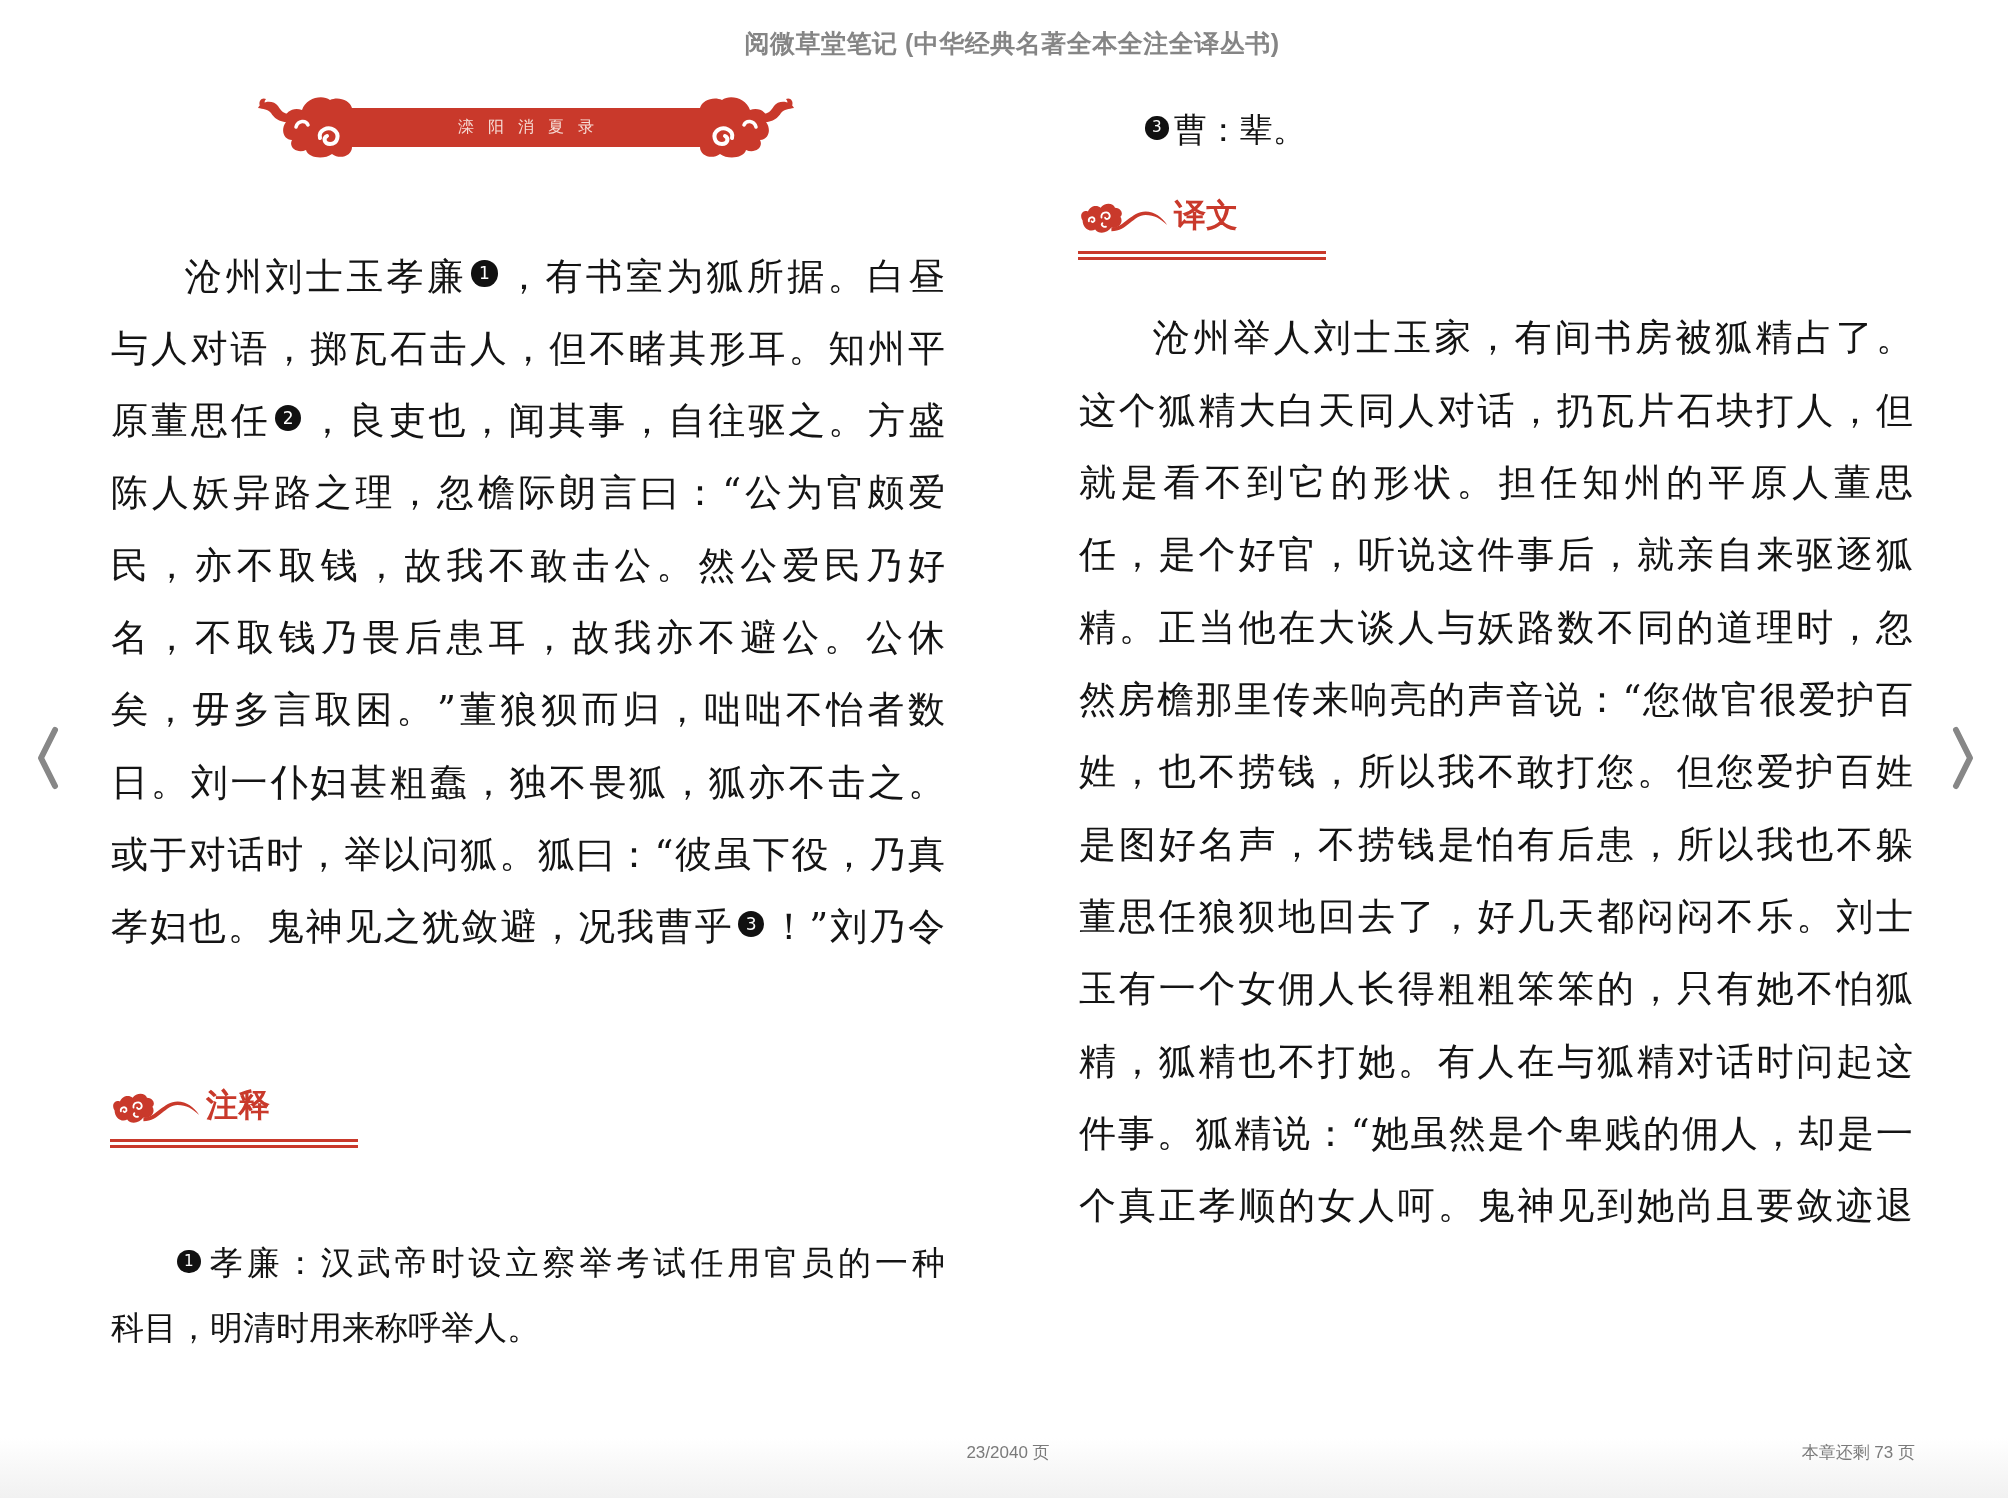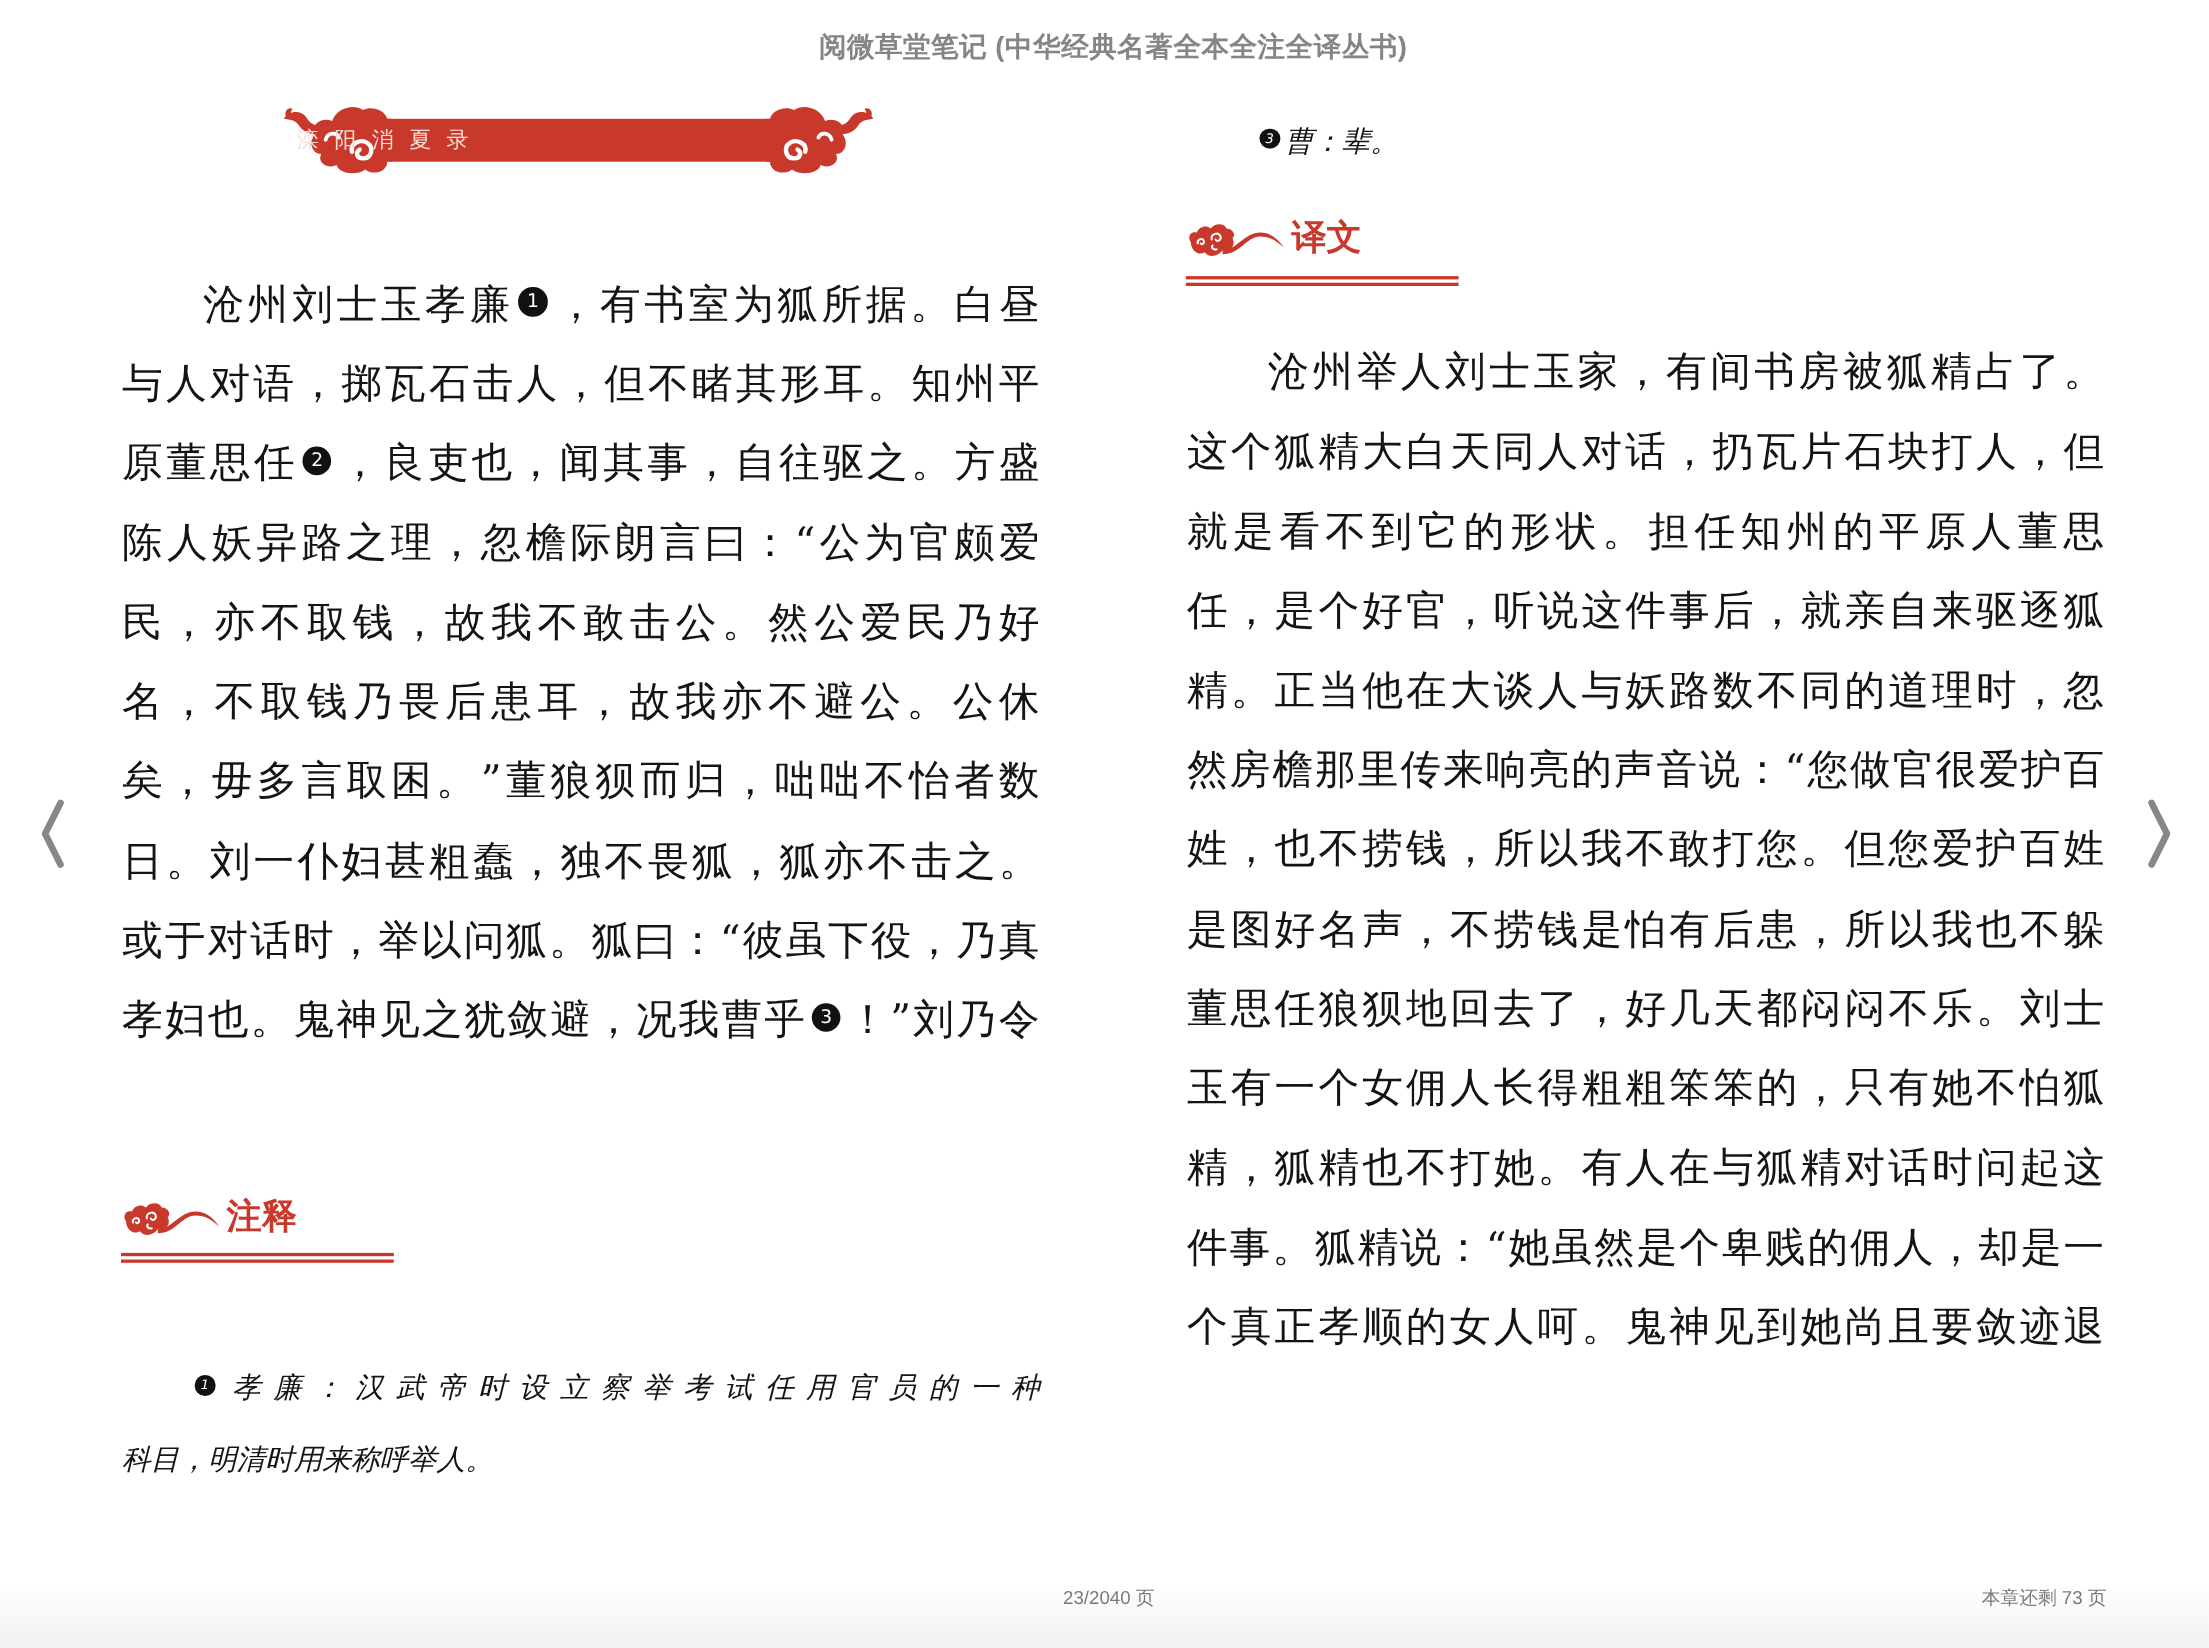--- a/index.html
+++ b/index.html
@@ -18,34 +18,34 @@
       text-align: center; white-space: nowrap;
       font-family: "Liberation Sans", sans-serif; font-size: 25px; line-height: 30px;
       font-weight: bold; color: #858585; letter-spacing: 0.5px;
     }
 
     
     .banner { position: absolute; left: 256px; top: 92px; width: 540px; height: 66px; }
     .banner svg { position: absolute; left: 0; top: 0; }
     .banner-text {
       position: absolute; left: 0; right: 0; top: 23px; height: 24px; line-height: 24px;
-      text-align: left; white-space: nowrap; font-size: 20px; letter-spacing: 14px;
+      text-align: center; white-space: nowrap; font-size: 16px; letter-spacing: 14px;
       padding-left: 14px; color: #f6dcd5;
     }
 
     
     .col { position: absolute; width: 834px; color: #141414; }
     .main { font-size: 37px; line-height: 72.34px; }
     .main .line { height: 72.34px; }
     .line {
       white-space: nowrap; text-align: justify; text-align-last: justify;
     }
     .main .line.indent { padding-left: 74px; }
     .line.last { text-align: left; text-align-last: left; }
-    .note { font-size: 26px; line-height: 65px; font-style: italic; }
+    .note { font-size: 33px; line-height: 65px; }
     .note .line { height: 65px; }
     .note .line.indent { padding-left: 66px; }
     .note-item + .note-item { margin-top: 16px; }
 
     .note-mark {
       display: inline-block; font-family: "DejaVu Sans", sans-serif;
       font-size: 0.46em; width: 1.55em; height: 1.55em; line-height: 1.55em;
       border-radius: 50%; background: #111111; color: #ffffff;
       text-align: center; text-align-last: center; vertical-align: 0.55em;
       margin: 0 0.25em; text-indent: 0;

